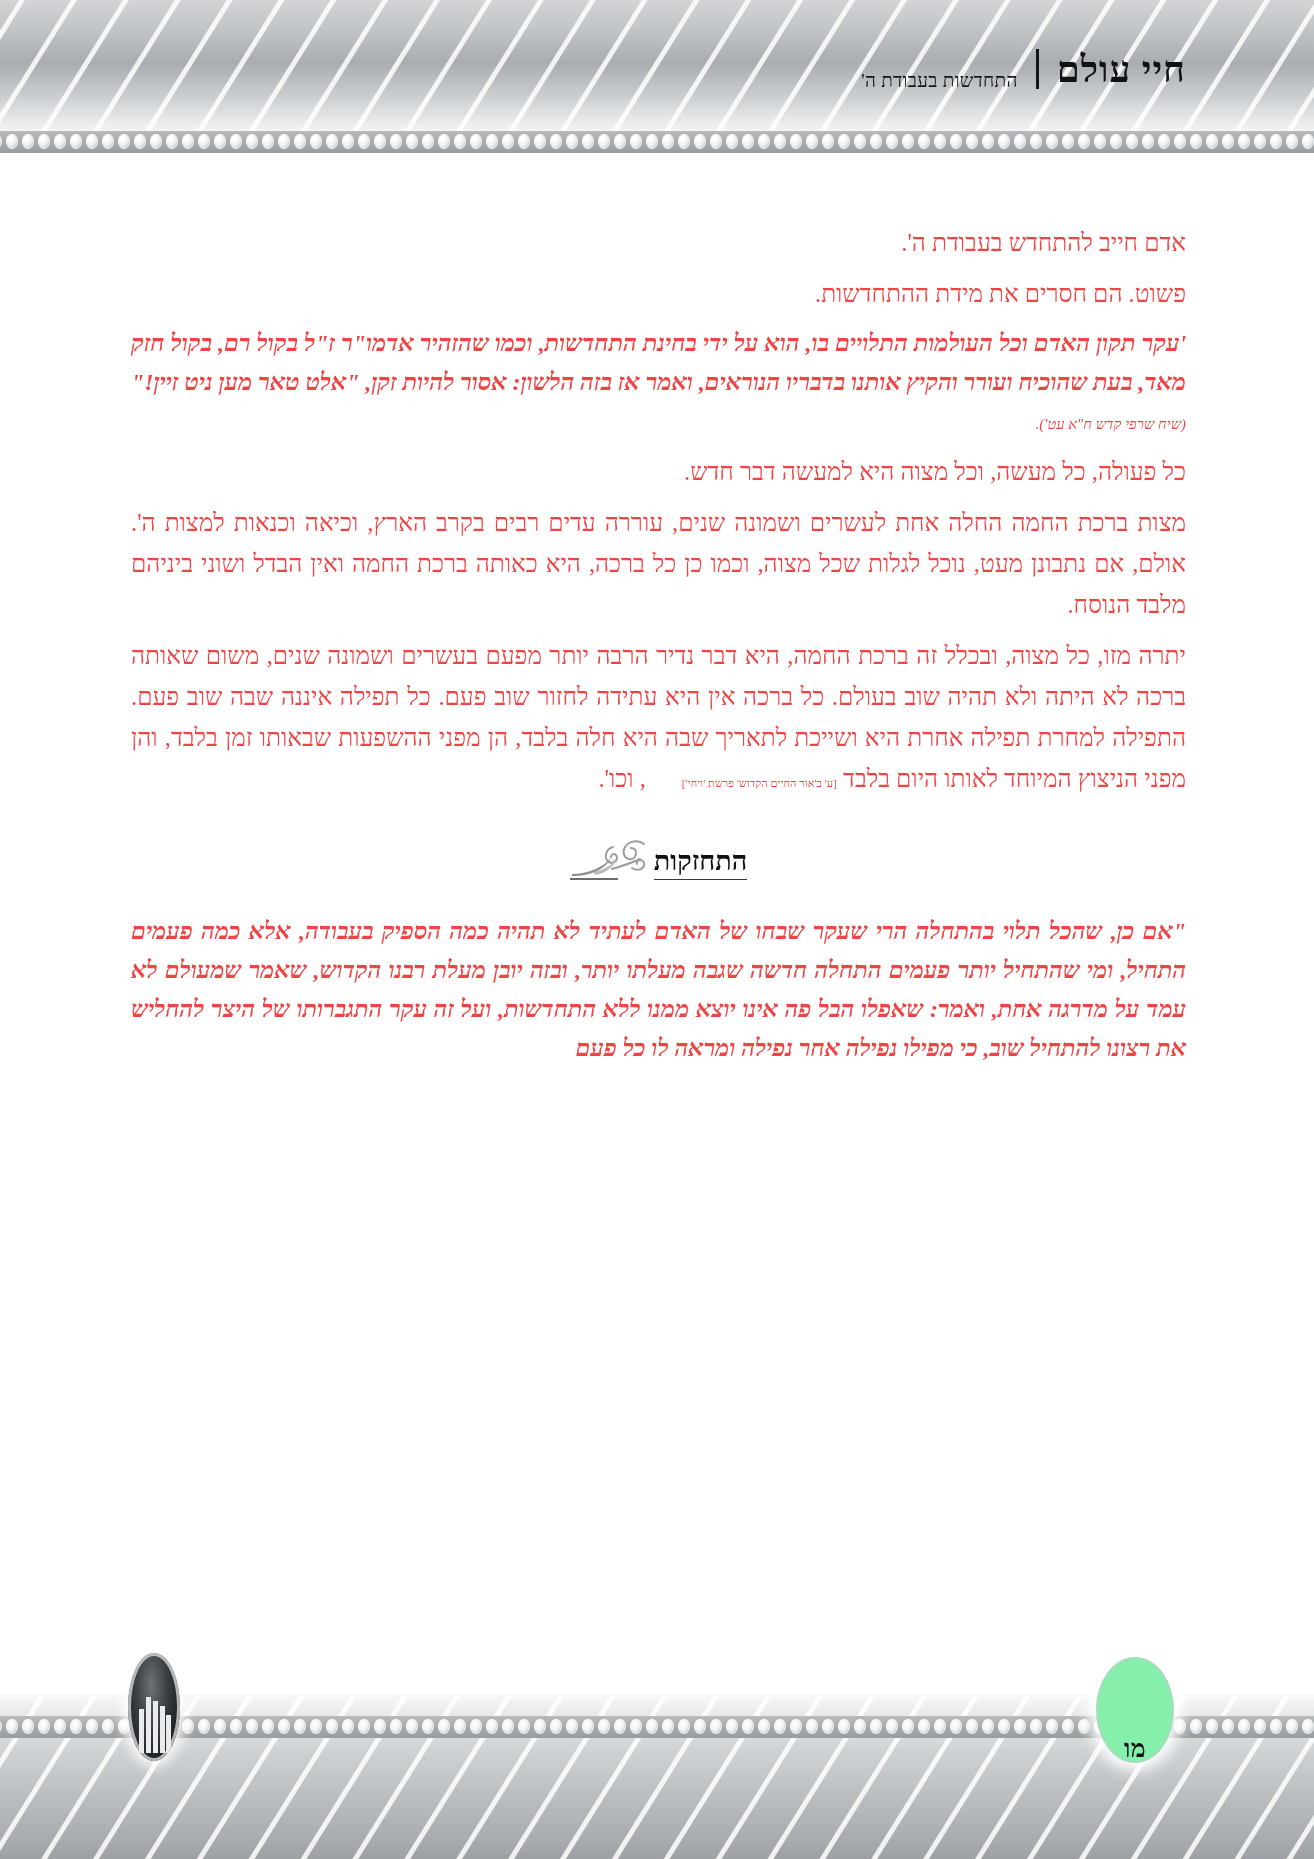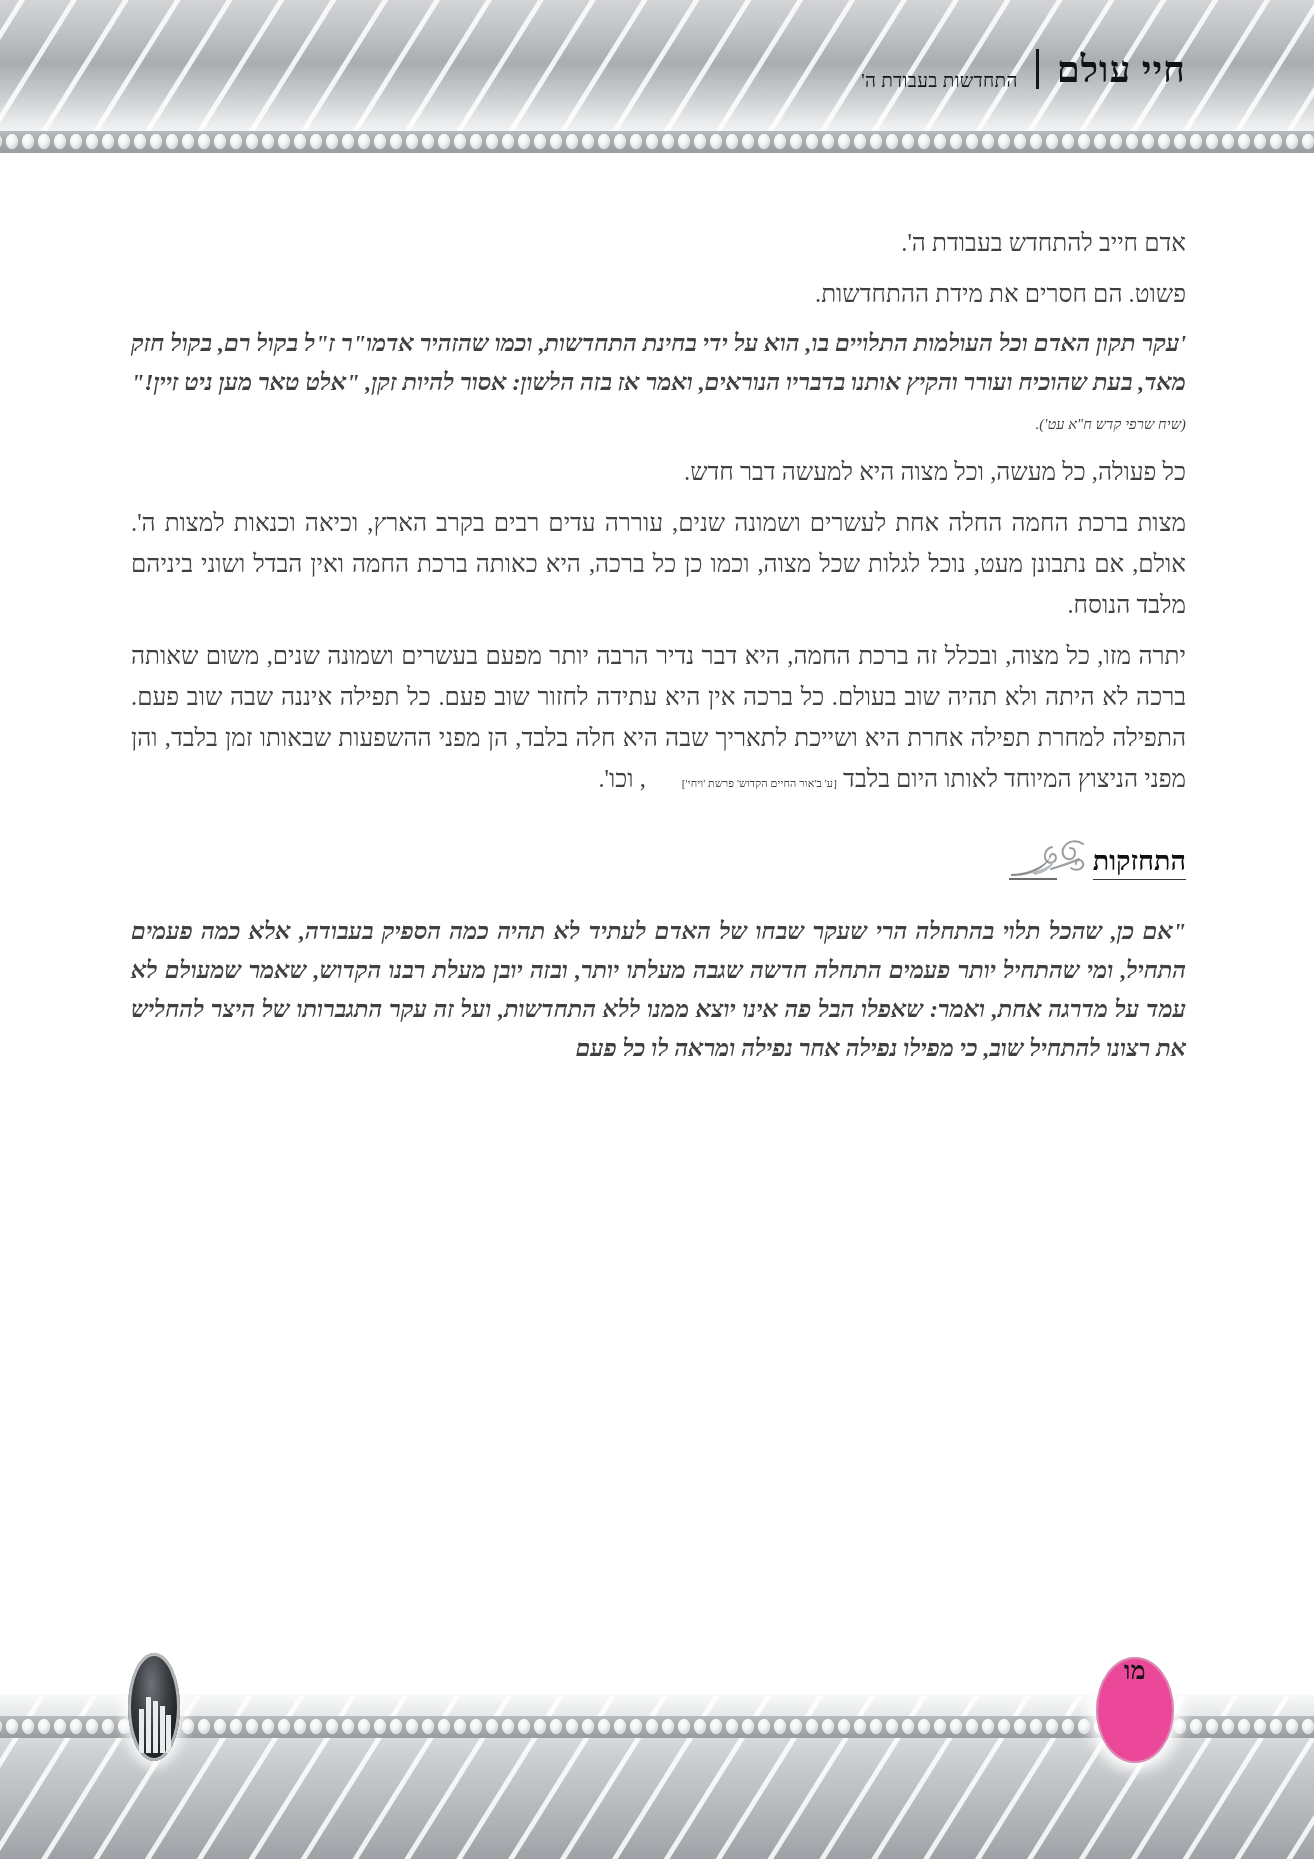--- a/index.html
+++ b/index.html
@@ -129,21 +129,21 @@
     direction: rtl;
     text-align: justify;
   }
 
   p.para {
     margin: 0 0 10px 0;
     font-size: 24.5px;
     line-height: 41px;
     text-align: justify;
     text-align-last: right;
-    color: #404040;
+    color: #ef4444;
   }
   p.para.first { margin-top: 47px; }
 
   p.para.bold {
     font-weight: bold;
     font-size: 24px;
     line-height: 39px;
     letter-spacing: -0.1px;
     font-style: italic;
   }
@@ -160,21 +160,21 @@
     letter-spacing: 0.1px;
     margin-left: 36px;
   }
   .spacer-md { height: 18px; }
 
   
   .section-head {
     display: flex;
     flex-direction: row;
     align-items: flex-end;
-    justify-content: flex-start;
+    justify-content: center;
     margin: 30px 0 14px 0;
     height: 46px;
   }
   .section-head h2 {
     margin: 0;
     font-size: 27px;
     font-weight: bold;
     color: #101010;
     line-height: 1;
     border-bottom: 1.5px solid #3a3a3a;
@@ -254,25 +254,25 @@
   .emblem .bldg span:nth-child(5){ left: 29px; height: 38px; }
 
   
   .pagenum {
     position: absolute;
     left: 1096px;
     bottom: 96px;
     width: 78px;
     height: 106px;
     border-radius: 50%;
-    background: #ec4899;
+    background: #86efac;
     box-shadow: 0 0 14px 8px rgba(255,255,255,0.95),
                 inset 0 0 0 2px rgba(200,203,206,0.5);
     display: flex;
-    align-items: flex-start;
+    align-items: flex-end;
     justify-content: center;
   }
   .pagenum span {
     font-size: 25px;
     font-weight: bold;
     color: #121315;
     letter-spacing: 0.5px;
   }
 </style>
 </head>

